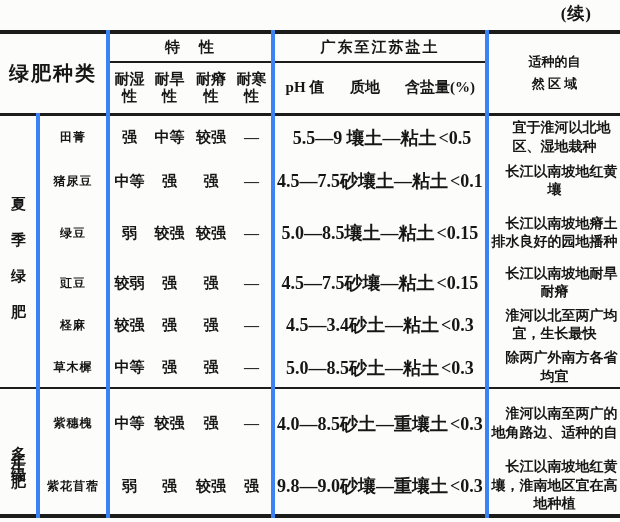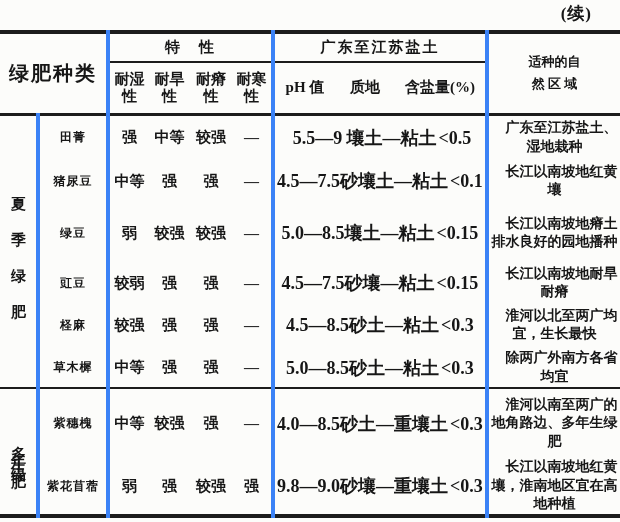--- a/index.html
+++ b/index.html
@@ -93,21 +93,21 @@
     </tr>
 
     <tr style="height:46px">
       <td class="c-group br gsep" rowspan="6"><span class="vlabel vl-wide">夏季绿肥</span></td>
       <td class="c-name br">田菁</td>
       <td class="c-trait">强</td>
       <td class="c-trait">中等</td>
       <td class="c-trait">较强</td>
       <td class="c-trait br">—</td>
       <td class="c-soil br" colspan="3"><span class="ph">5.5—9</span><span class="tex">壤土—粘土</span><span class="salt">&lt;0.5</span></td>
-      <td class="c-region">广东至江苏盐土、湿地栽种</td>
+      <td class="c-region">宜于淮河以北地区、湿地栽种</td>
     </tr>
     <tr style="height:42px">
       <td class="c-name br">猪尿豆</td>
       <td class="c-trait">中等</td>
       <td class="c-trait">强</td>
       <td class="c-trait">强</td>
       <td class="c-trait br">—</td>
       <td class="c-soil br" colspan="3"><span class="ph">4.5—7.5</span><span class="tex">砂壤土—粘土</span><span class="salt">&lt;0.1</span></td>
       <td class="c-region">长江以南坡地红黄壤</td>
     </tr>
@@ -128,42 +128,42 @@
       <td class="c-trait br">—</td>
       <td class="c-soil br" colspan="3"><span class="ph">4.5—7.5</span><span class="tex">砂壤—粘土</span><span class="salt">&lt;0.15</span></td>
       <td class="c-region">长江以南坡地耐旱耐瘠</td>
     </tr>
     <tr style="height:46px">
       <td class="c-name br">柽麻</td>
       <td class="c-trait">较强</td>
       <td class="c-trait">强</td>
       <td class="c-trait">强</td>
       <td class="c-trait br">—</td>
-      <td class="c-soil br" colspan="3"><span class="ph">4.5—8.5</span><span class="tex">砂土—粘土</span><span class="salt">&lt;0.3</span></td>
+      <td class="c-soil br" colspan="3"><span class="ph">4.5—3.4</span><span class="tex">砂土—粘土</span><span class="salt">&lt;0.3</span></td>
       <td class="c-region">淮河以北至两广均宜，生长最快</td>
     </tr>
     <tr style="height:40px">
       <td class="c-name br gsep">草木樨</td>
       <td class="c-trait gsep">中等</td>
       <td class="c-trait gsep">强</td>
       <td class="c-trait gsep">强</td>
       <td class="c-trait br gsep">—</td>
       <td class="c-soil br gsep" colspan="3"><span class="ph">5.0—8.5</span><span class="tex">砂土—粘土</span><span class="salt">&lt;0.3</span></td>
       <td class="c-region gsep">除两广外南方各省均宜</td>
     </tr>
 
     <tr style="height:70px">
       <td class="c-group br" rowspan="2"><span class="vlabel vl-tight">多年生绿肥</span></td>
       <td class="c-name br">紫穗槐</td>
       <td class="c-trait">中等</td>
       <td class="c-trait">较强</td>
       <td class="c-trait">强</td>
       <td class="c-trait br">—</td>
       <td class="c-soil br" colspan="3"><span class="ph">4.0—8.5</span><span class="tex">砂土—重壤土</span><span class="salt">&lt;0.3</span></td>
-      <td class="c-region">淮河以南至两广的地角路边、多年生绿肥</td>
+      <td class="c-region">淮河以南至两广的地角路边、适种的自</td>
     </tr>
     <tr style="height:58px">
       <td class="c-name br">紫花苜蓿</td>
       <td class="c-trait">弱</td>
       <td class="c-trait">强</td>
       <td class="c-trait">较强</td>
       <td class="c-trait br">强</td>
       <td class="c-soil br" colspan="3"><span class="ph">9.8—9.0</span><span class="tex">砂壤—重壤土</span><span class="salt">&lt;0.3</span></td>
       <td class="c-region">长江以南坡地红黄壤，淮南地区宜在高地种植</td>
     </tr>

